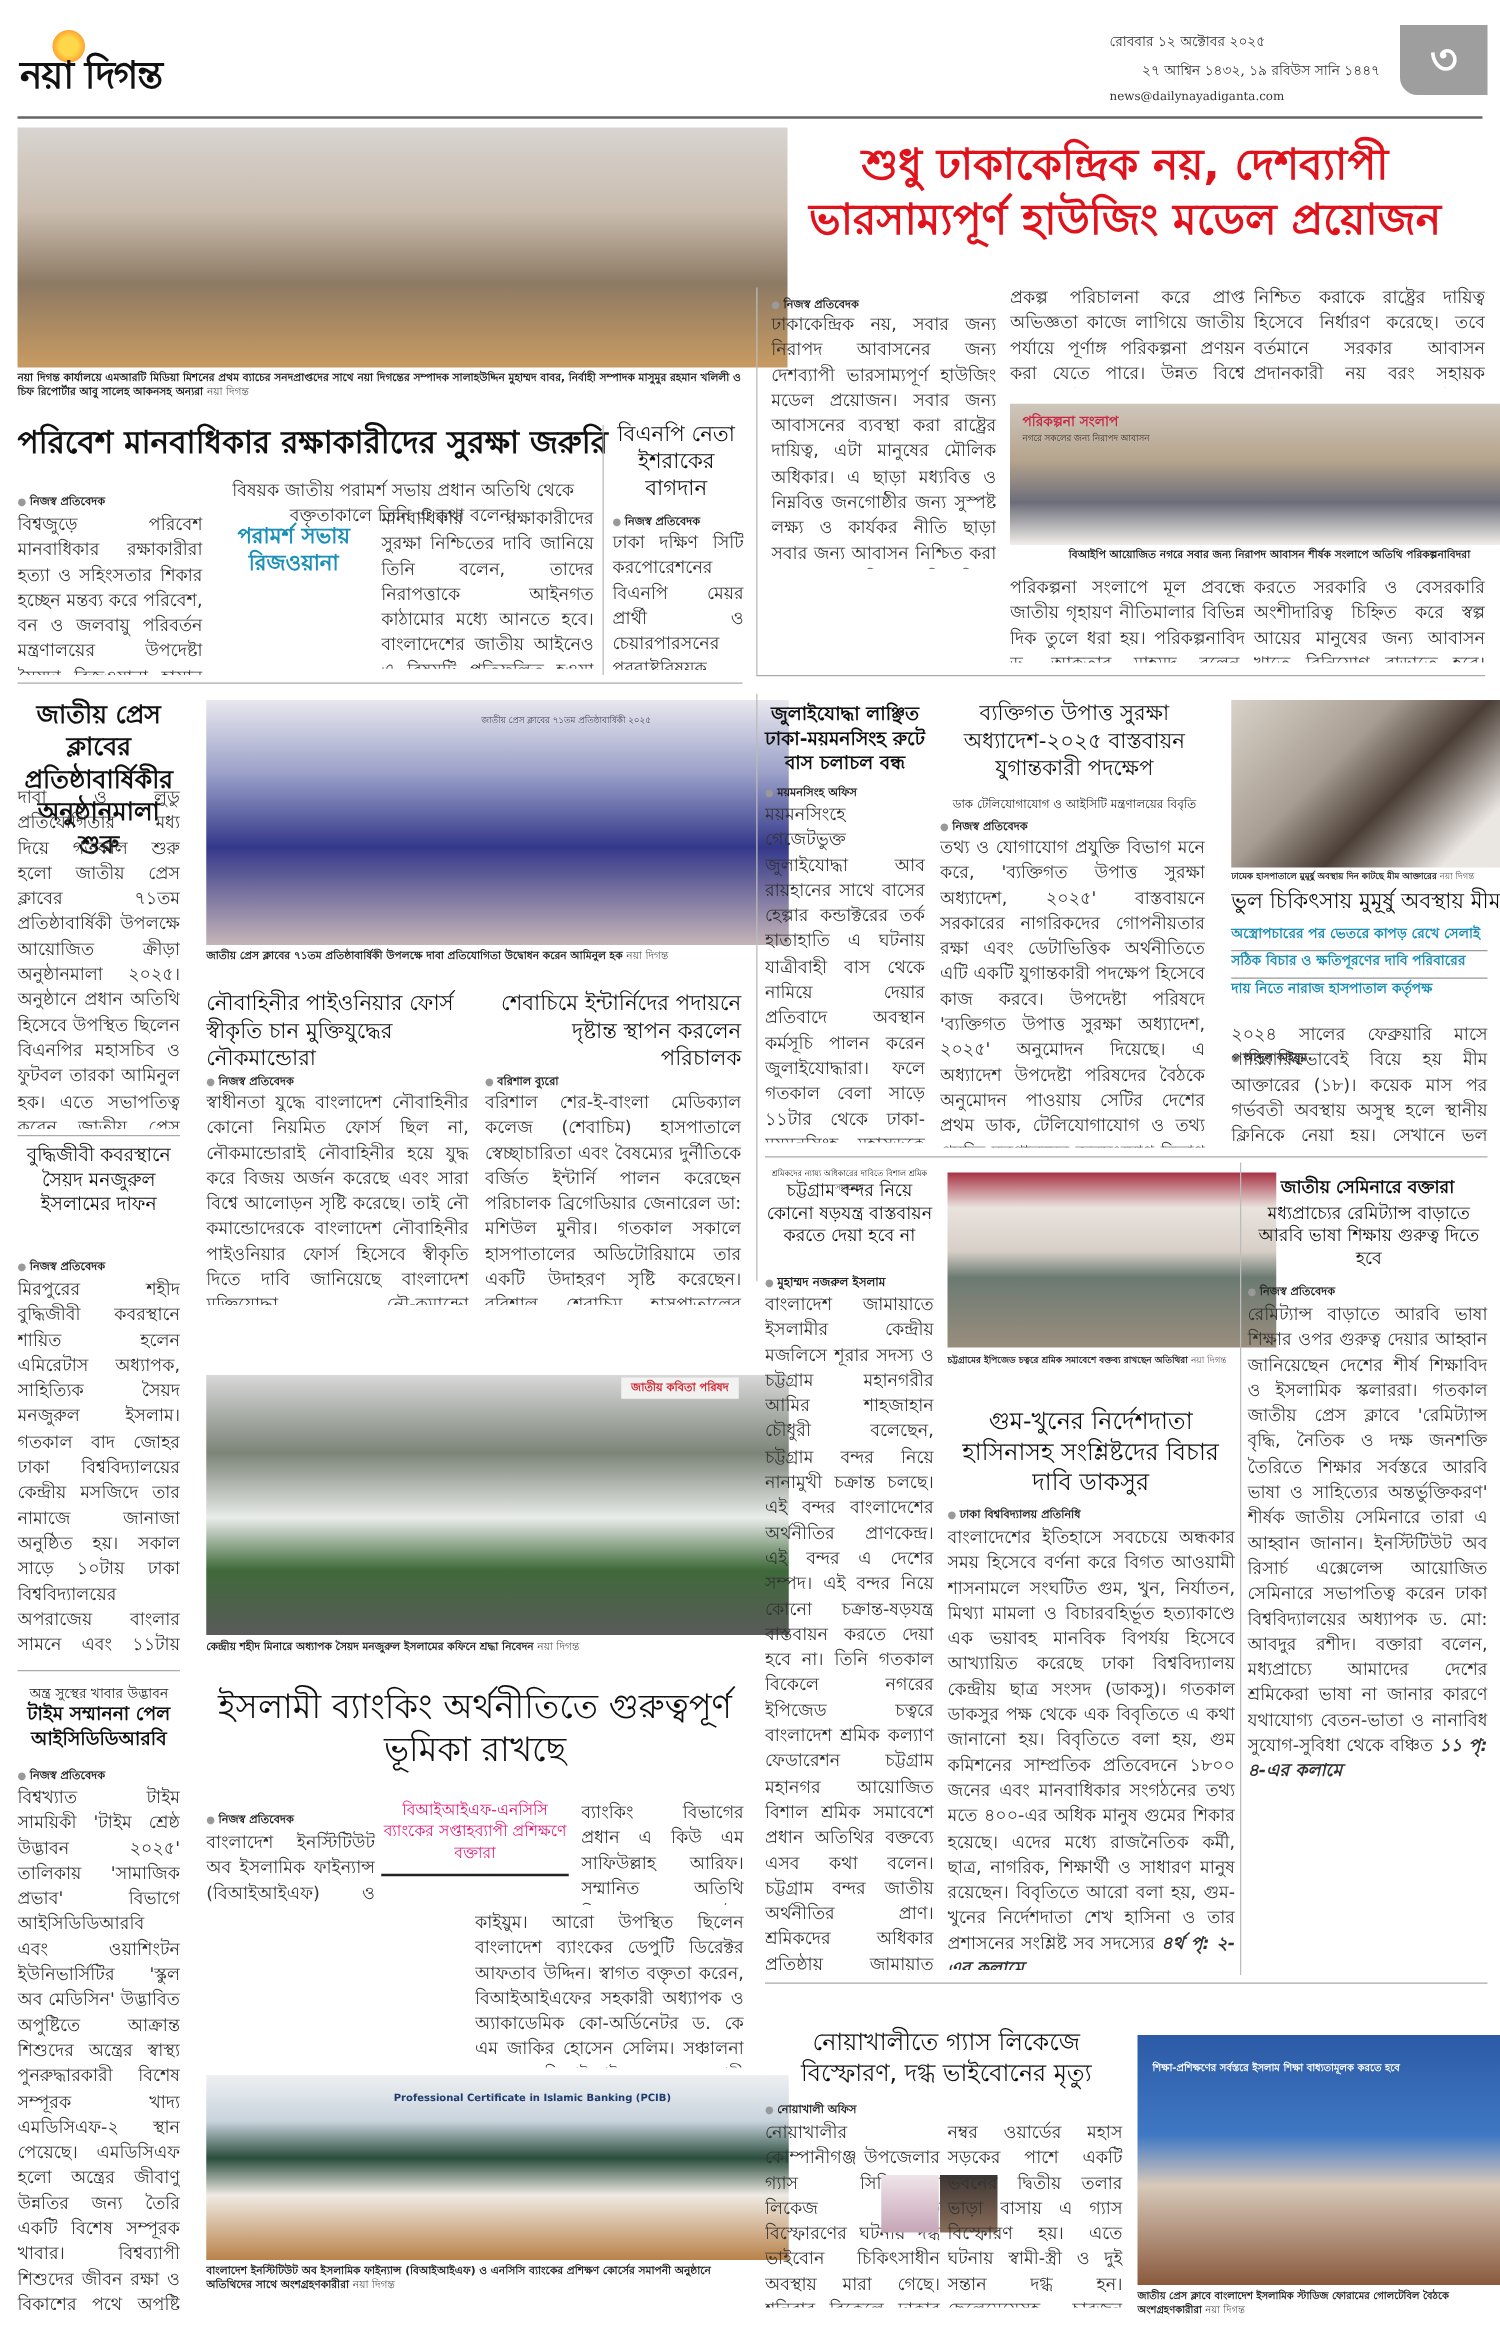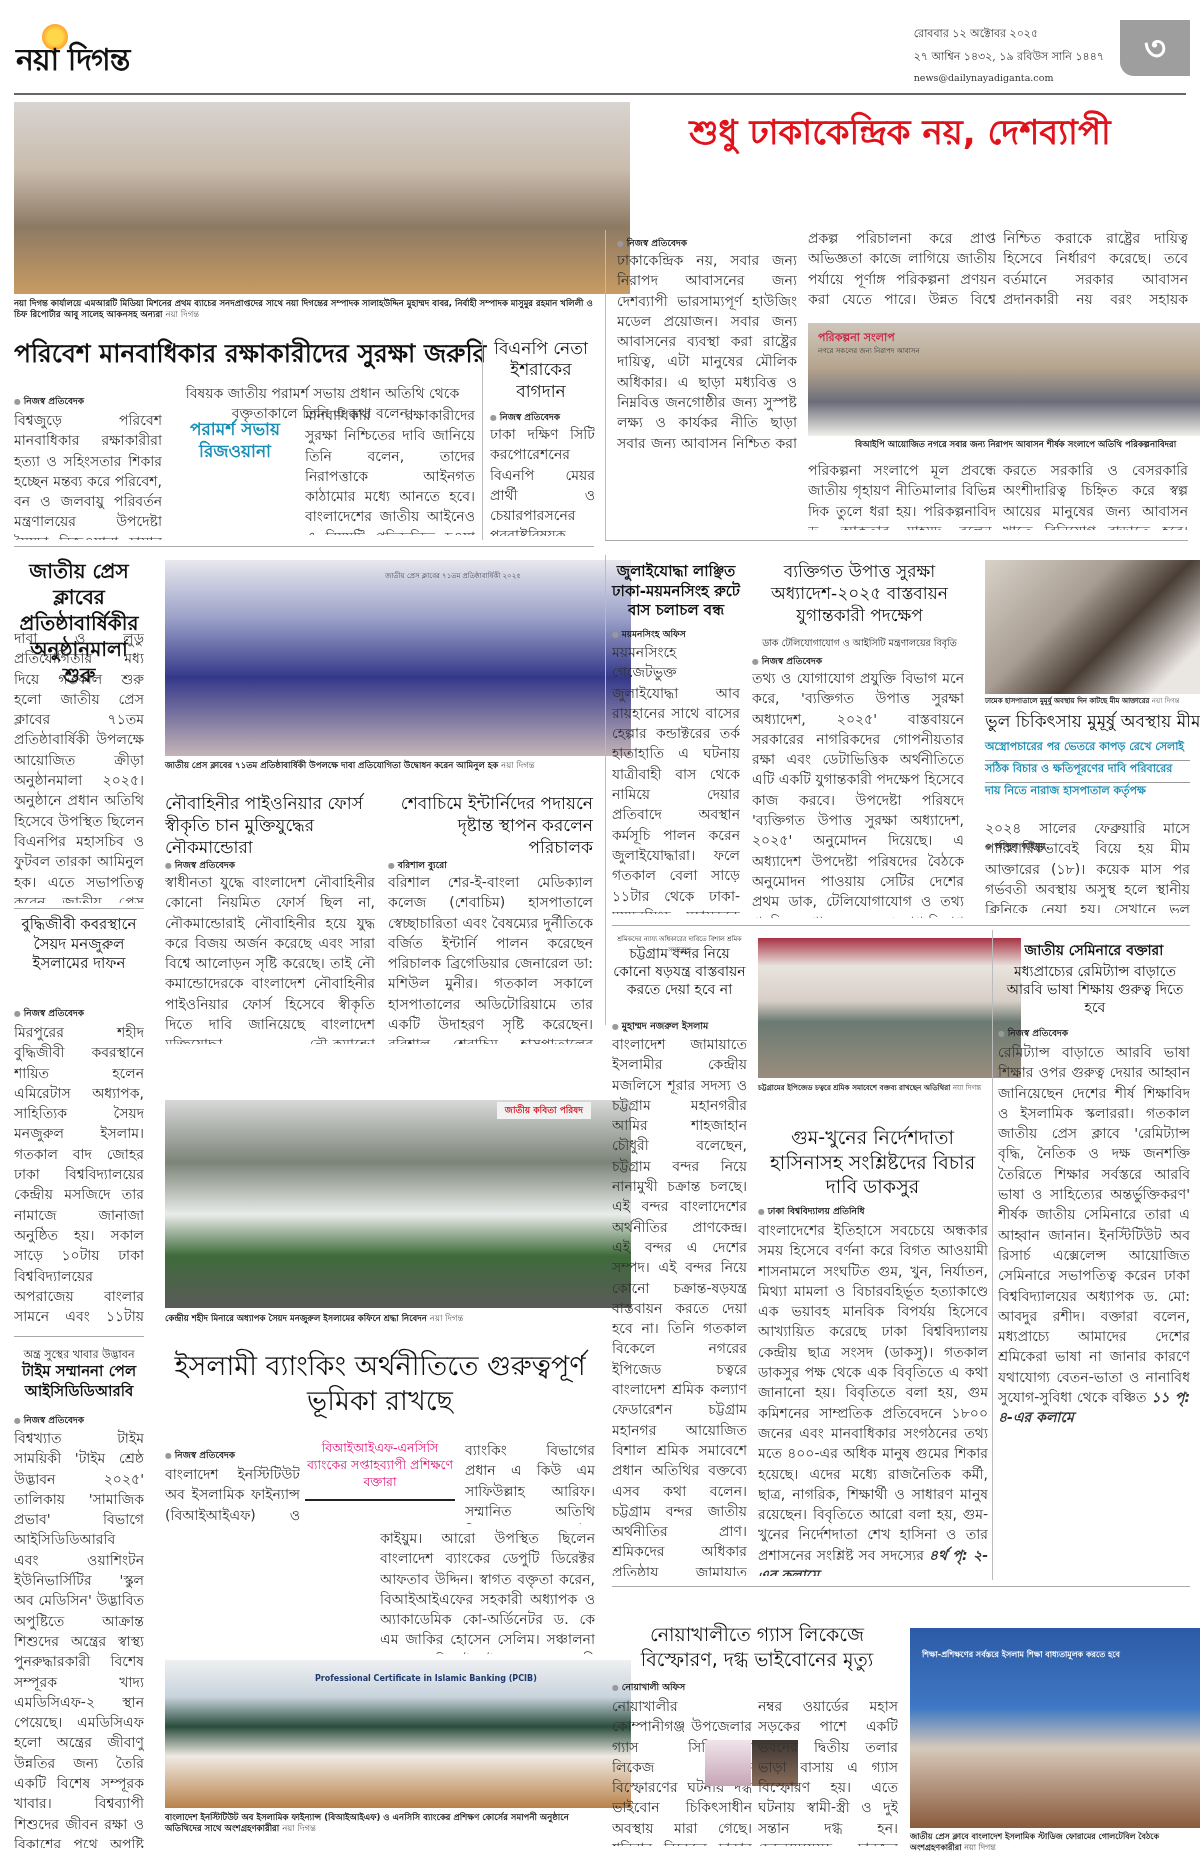--- a/index.html
+++ b/index.html
@@ -23,36 +23,37 @@
 </head>
 <body>
 
 <div class="abs" style="left:0;top:0;width:1200px;height:95px;">
   <div class="abs" style="left:14px;top:20px;width:200px;height:60px;">
     <div class="abs" style="left:28px;top:4px;width:26px;height:26px;border-radius:50%;background:radial-gradient(circle,#ffd84a 40%,#ff9a2a 75%,rgba(255,150,40,0) 100%);"></div>
     <div class="abs" style="left:2px;top:16px;font-family:'DejaVu Serif',serif;font-size:30px;font-weight:bold;color:#111;white-space:nowrap;letter-spacing:-1px;">নয়া দিগন্ত</div>
   </div>
   <div class="abs" style="right:96px;top:25px;text-align:left;font-family:'DejaVu Serif',serif;">
     <div style="font-size:11px;color:#333;">রোববার ১২ অক্টোবর ২০২৫</div>
-    <div style="font-size:11px;color:#333;margin-top:4px;">২৭ আশ্বিন ১৪৩২, ১৯ রবিউস সানি ১৪৪৭</div>
+    <div style="font-size:11px;color:#333;margin-top:4px;margin-left:26px;">২৭ আশ্বিন ১৪৩২, ১৯ রবিউস সানি ১৪৪৭</div>
     <div style="font-size:9.5px;color:#333;margin-top:5px;">news@dailynayadiganta.com</div>
   </div>
   <div class="abs" style="left:1120px;top:20px;width:70px;height:56px;background:#9e9e9e;border-radius:0 0 0 14px;">
     <div style="color:#fff;font-size:34px;text-align:center;line-height:56px;font-weight:bold;">৩</div>
   </div>
   <div class="abs rule" style="left:14px;top:93px;width:1172px;height:2px;background:#666;"></div>
 </div>
 
 <div class="abs photo" style="left:14px;top:102px;width:578px;height:192px;background:linear-gradient(180deg,#d8d4d0 0%,#c9bcae 35%,#8d7a64 65%,#c89b62 100%);"></div>
 <div class="abs caption" style="left:14px;top:298px;width:580px;">
   <span>নয়া দিগন্ত কার্যালয়ে এমআরটি মিডিয়া মিশনের প্রথম ব্যাচের সনদপ্রাপ্তদের সাথে নয়া দিগন্তের সম্পাদক সালাহউদ্দিন মুহাম্মদ বাবর, নির্বাহী সম্পাদক মাসুমুর রহমান খলিলী ও চিফ রিপোর্টার আবু সালেহ আকনসহ অন্যরা</span> <span class="src">নয়া দিগন্ত</span>
 </div>
 
 <div class="abs hl red" style="left:605px;top:110px;width:590px;text-align:center;font-size:34px;line-height:1.3;">
   <div>শুধু ঢাকাকেন্দ্রিক নয়, দেশব্যাপী</div>
+  <div>ভারসাম্যপূর্ণ হাউজিং মডেল প্রয়োজন</div>
 </div>
 <div class="abs byline" style="left:617px;top:236px;">নিজস্ব প্রতিবেদক</div>
 <div class="abs body" style="left:617px;top:250px;width:180px;height:205px;">ঢাকাকেন্দ্রিক নয়, সবার জন্য নিরাপদ আবাসনের জন্য দেশব্যাপী ভারসাম্যপূর্ণ হাউজিং মডেল প্রয়োজন। সবার জন্য আবাসনের ব্যবস্থা করা রাষ্ট্রের দায়িত্ব, এটা মানুষের মৌলিক অধিকার। এ ছাড়া মধ্যবিত্ত ও নিম্নবিত্ত জনগোষ্ঠীর জন্য সুস্পষ্ট লক্ষ্য ও কার্যকর নীতি ছাড়া সবার জন্য আবাসন নিশ্চিত করা সম্ভব নয়। বিশ্ব বসতি দিবস উপলক্ষে বাংলাদেশ ইনস্টিটিউট অব প্ল্যানার্স (বিআইপি) আয়োজিত পরিকল্পনা সংলাপে নগর পরিকল্পনাবিদরা তাদের পরিকল্পনা তুলে ধরেন। গতকাল শনিবার সোনারগাঁও রোডের বিআইপি অফিসে এই সংলাপের আয়োজন করা হয়। বিআইপির সাধারণ সম্পাদক পরিকল্পনাবিদ শেখ মুহম্মদ মেহেদী আহসানের সঞ্চালনায় পরিকল্পনা সংলাপে সভাপতিত্ব করেন বিআইপির সভাপতি পরিকল্পনাবিদ অধ্যাপক ড. আদিল মুহাম্মদ খান। পরিকল্পনাবিদরা বলেন, ঢাকাকেন্দ্রিক প্রকল্প থেকে সরে এসে সারাদেশে ভারসাম্যপূর্ণ আবাসন মডেল গড়ে তুলতে হবে।</div>
 <div class="abs body" style="left:808px;top:228px;width:188px;height:82px;">প্রকল্প পরিচালনা করে প্রাপ্ত অভিজ্ঞতা কাজে লাগিয়ে জাতীয় পর্যায়ে পূর্ণাঙ্গ পরিকল্পনা প্রণয়ন করা যেতে পারে। উন্নত বিশ্বে যেখানে নিরাপদ ও পরিবেশবান্ধব ভবন নির্মাণে গুরুত্ব দেয়া হচ্ছে, সেখানে আমাদের মতো উন্নয়নশীল দেশের প্রেক্ষাপটে জনসংখ্যার চাপ বিবেচনায় এবং সকলের আবাসন নিশ্চিত করা প্রয়োজন।</div>
 <div class="abs body" style="left:1003px;top:228px;width:185px;height:82px;">নিশ্চিত করাকে রাষ্ট্রের দায়িত্ব হিসেবে নির্ধারণ করেছে। তবে বর্তমানে সরকার আবাসন প্রদানকারী নয় বরং সহায়ক ভূমিকা পালন করছে। রিয়েল এস্টেট খাতের অবদান প্রসঙ্গে তিনি বলেন, এই খাত দেশের জিডিপিতে ৫ থেকে ৮ শতাংশ অবদান রাখলেও তা মূলত উচ্চবিত্তের মধ্যে সীমাবদ্ধ।</div>
 <div class="abs photo" style="left:808px;top:323px;width:378px;height:113px;background:linear-gradient(180deg,#cfc6bc 0%,#b5a48d 40%,#6c6d7a 70%,#f1efe9 100%);">
   <div style="position:absolute;left:10px;top:6px;color:#c8294a;font-size:11px;font-weight:bold;">পরিকল্পনা সংলাপ</div>
   <div style="position:absolute;left:10px;top:22px;color:#333;font-size:7px;">নগরে সকলের জন্য নিরাপদ আবাসন</div>
 </div>
 <div class="abs caption" style="left:808px;top:439px;width:380px;font-weight:bold;margin-left:47px;">বিআইপি আয়োজিত নগরে সবার জন্য নিরাপদ আবাসন শীর্ষক সংলাপে অতিথি পরিকল্পনাবিদরা</div>

